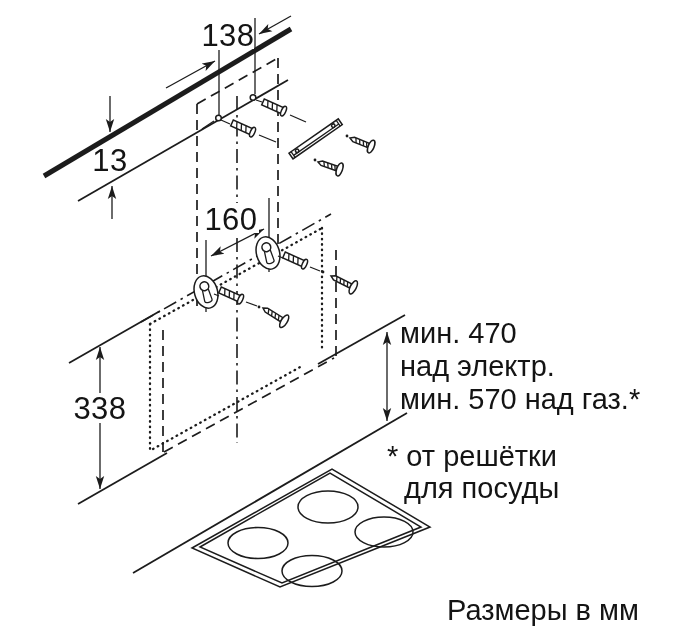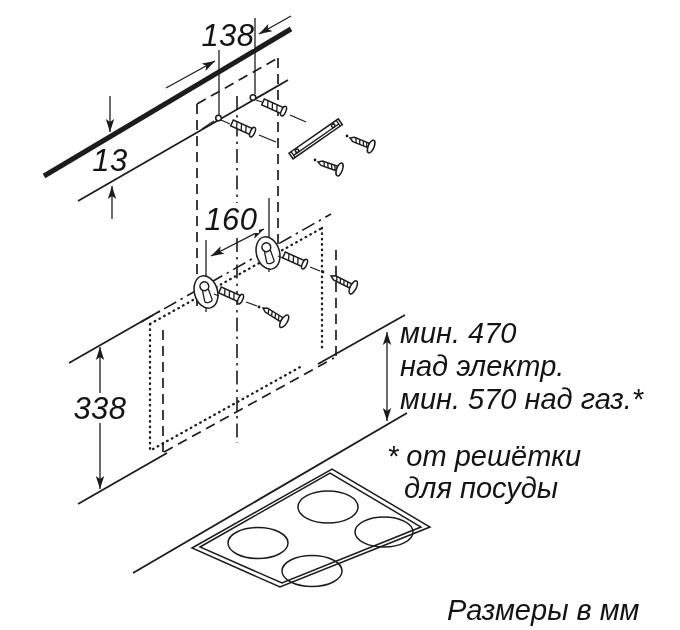--- a/index.html
+++ b/index.html
@@ -1,17 +1,17 @@
 <!DOCTYPE html>
 <html><head>
 <meta charset="utf-8">
 <style>
   html,body{margin:0;padding:0;background:#fff;}
   .stage{position:relative;width:680px;height:630px;background:#ffffff;overflow:hidden;
-         font-family:"Liberation Sans", sans-serif;font-style:italic;}
+         font-family:"Liberation Sans", sans-serif;}
   svg{position:absolute;left:0;top:0;}
   .ln{stroke:#1c1c1c;fill:none;stroke-width:1.5;}
   .thick{stroke-width:5;}
   .med{stroke-width:1.8;}
   .thin{stroke-width:1.3;}
   .dash{stroke-dasharray:10 6;stroke-width:1.7;}
   .dashdot{stroke-dasharray:14 5 2.5 5;stroke-width:1.6;}
   .dots{stroke-dasharray:0.6 4.8;stroke-width:2.3;stroke-linecap:round;}
   .wfill{fill:#ffffff;}
   .hole{fill:#ffffff;}

